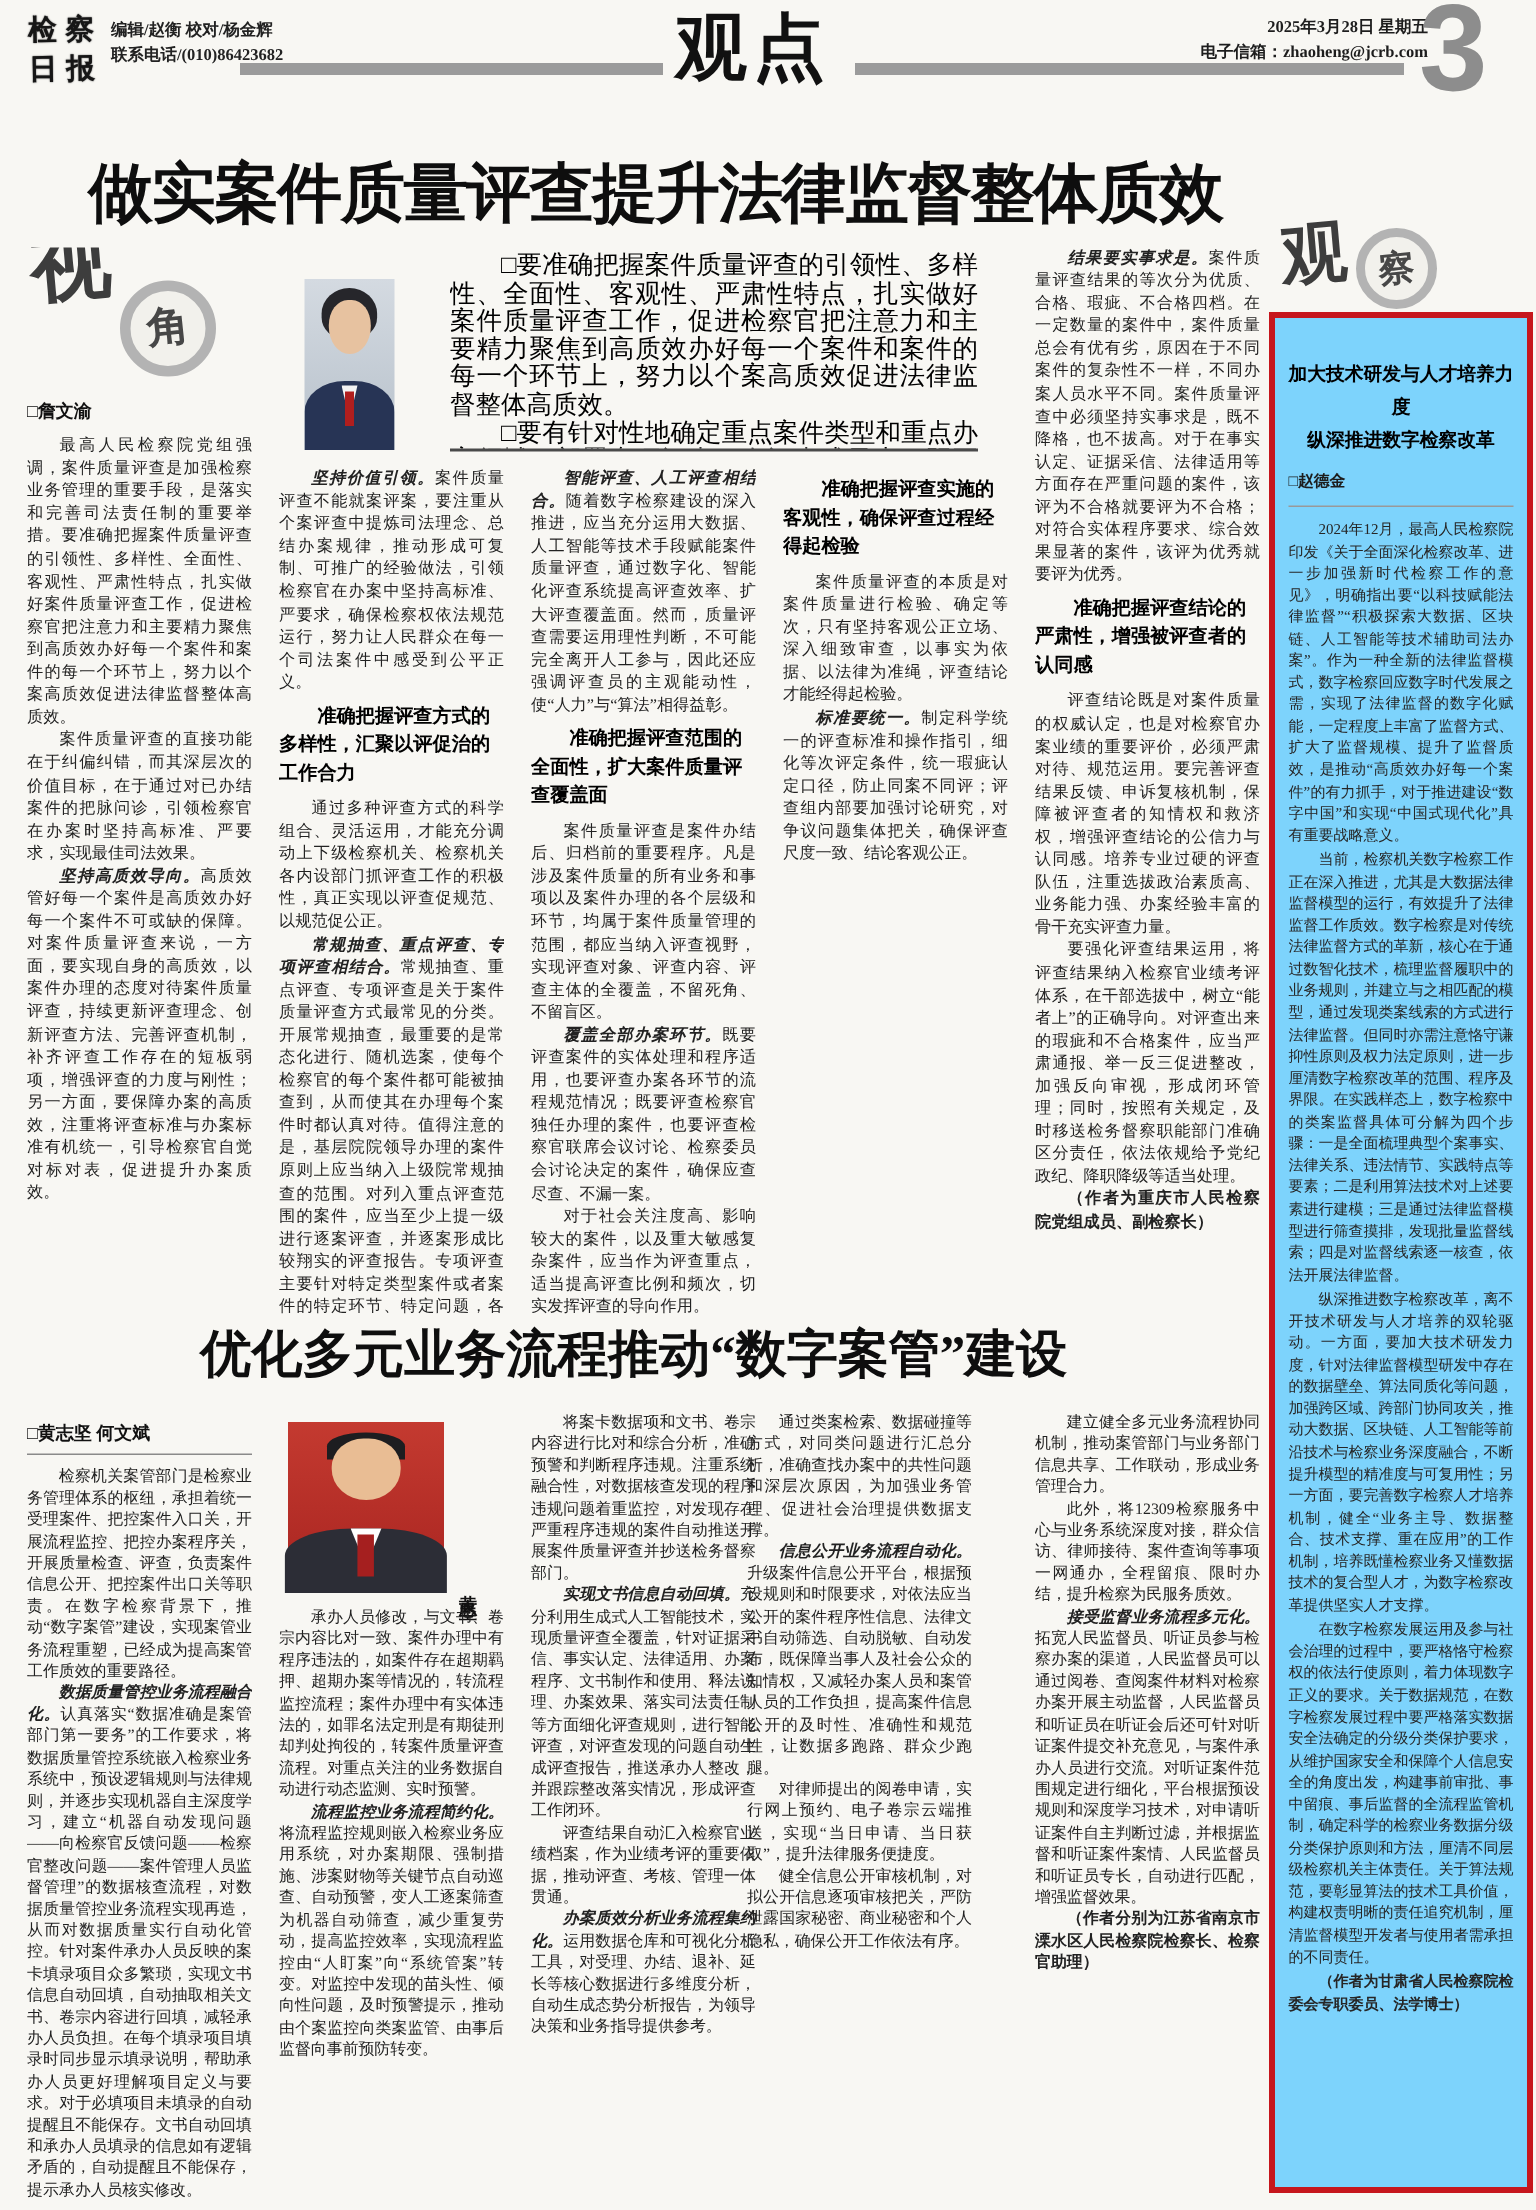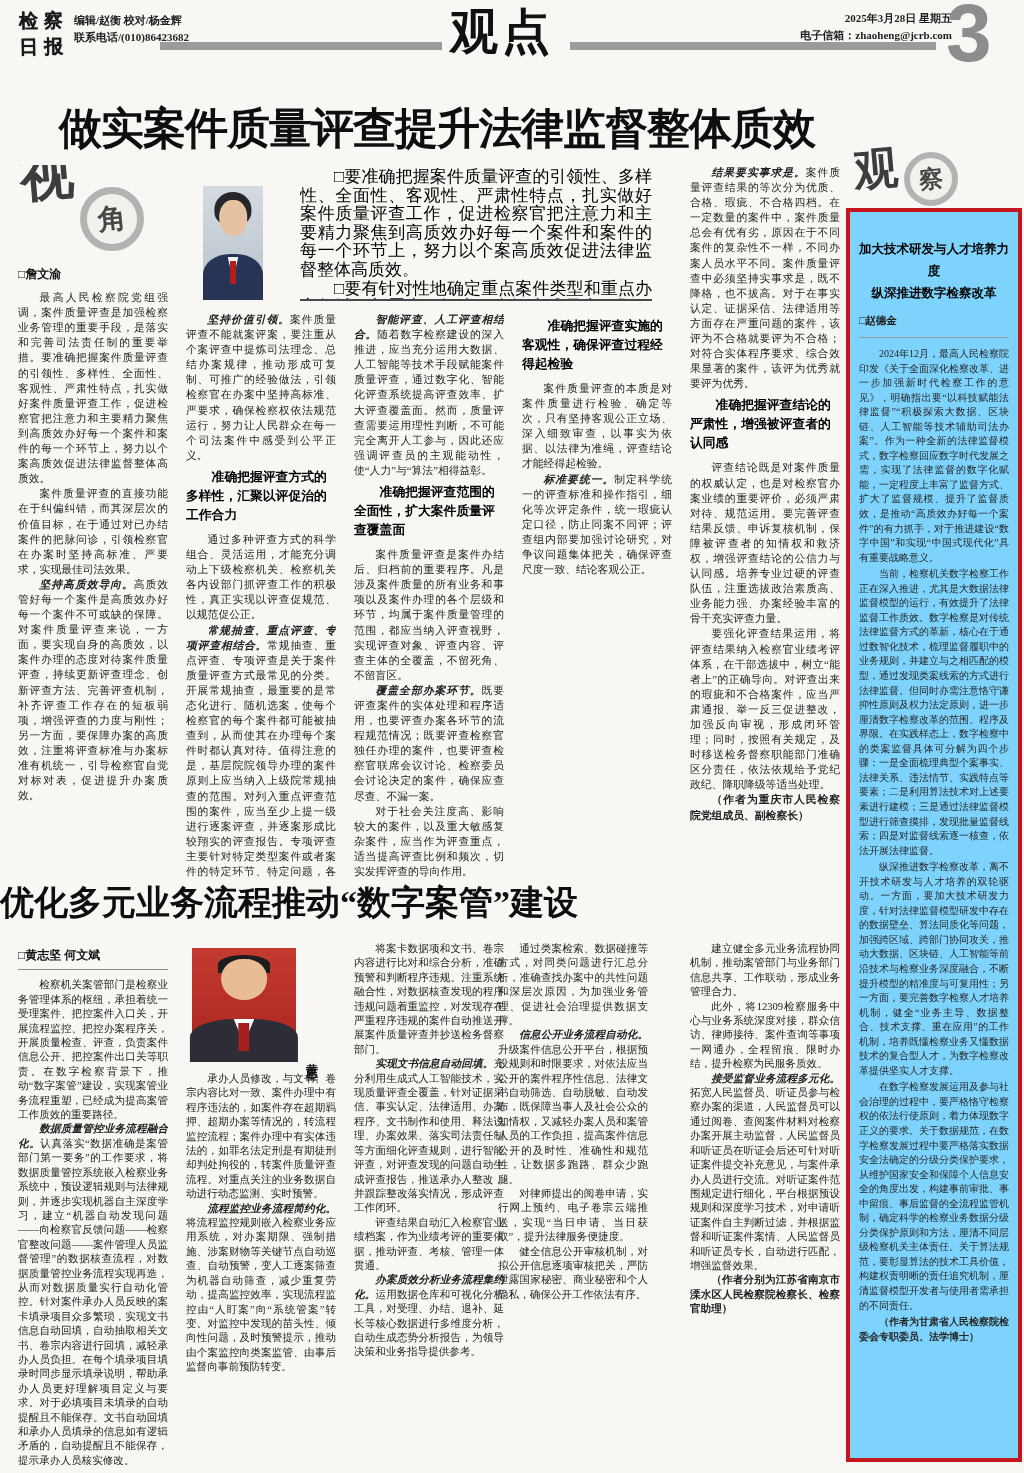--- a/index.html
+++ b/index.html
@@ -18,21 +18,21 @@
   .bar.r{left:570px;width:366px;}
   .section-title{left:450px;top:0px;width:118px;font-size:48px;font-weight:900;
         letter-spacing:4px;color:#111;font-family:"Liberation Serif",serif;}
   .date-info{left:760px;top:10px;width:192px;text-align:right;font-size:11px;font-weight:700;line-height:17px;}
   .page-num{left:946px;top:-14px;font-size:82px;font-weight:700;color:#8d8d8d;
         font-family:"Liberation Sans",sans-serif;}
 
   
   .headline-main{left:10px;top:88px;width:830px;text-align:center;font-size:43px;font-weight:900;
         letter-spacing:-1px;color:#0e0e0e;}
-  .headline-bottom{left:0;top:880px;width:845px;text-align:left;font-size:34px;font-weight:900;color:#0e0e0e;}
+  .headline-bottom{left:0;top:880px;width:845px;text-align:center;font-size:34px;font-weight:900;color:#0e0e0e;}
 
   
   .m-col{top:165px;width:150px;height:712px;overflow:hidden;font-size:10.8px;line-height:15.1px;
         text-align:justify;color:#222;}
   .b-col{top:942px;width:150px;height:523px;overflow:hidden;font-size:10.6px;line-height:14.4px;
         text-align:justify;color:#222;}
   .p{margin:0;text-indent:2em;}
   .runin{font-weight:700;font-style:italic;}
   .attr{font-weight:700;}
   .sub{font-family:"Liberation Sans","DejaVu Sans",sans-serif;font-weight:700;font-size:12.8px;

